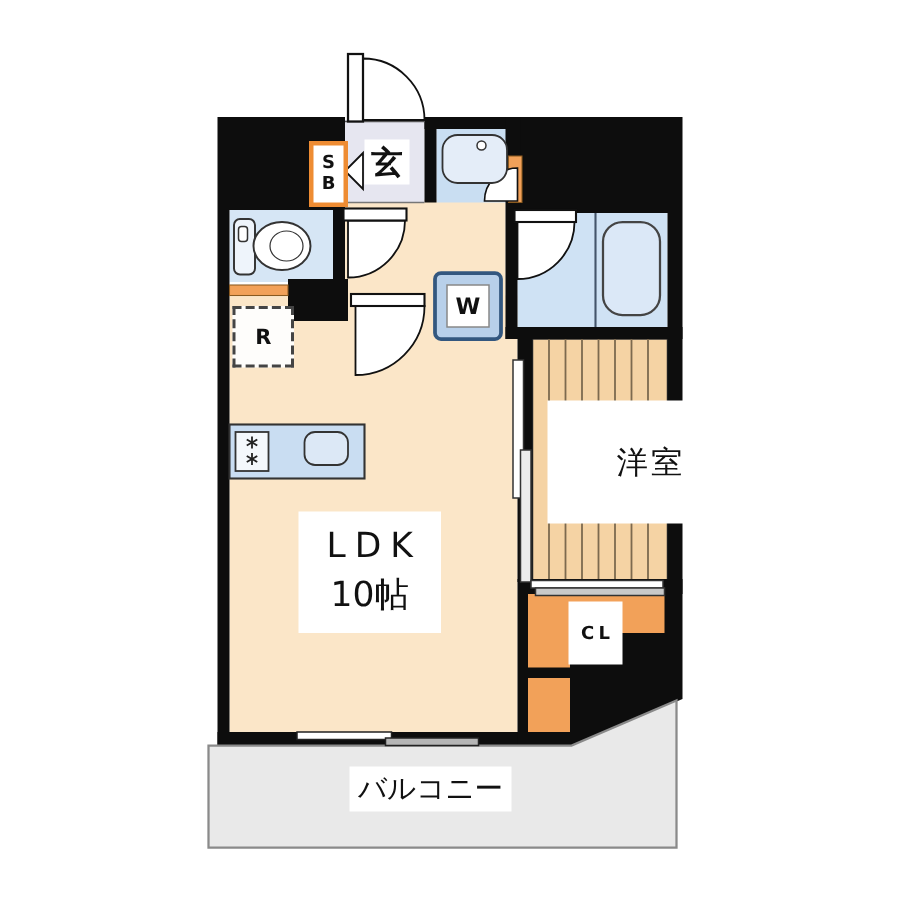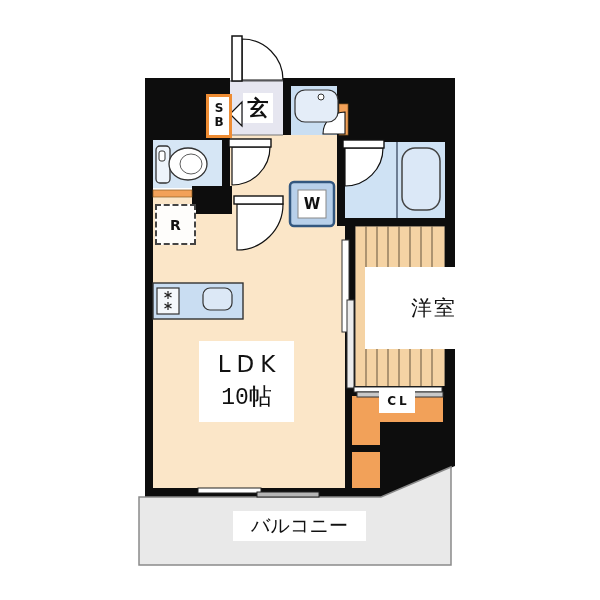--- a/index.html
+++ b/index.html
@@ -19,28 +19,28 @@
     left:206px;top:94px;width:20px;height:38px;
     border:3px solid #ee8c33;background:#fff;
     font-size:12px;font-weight:700;line-height:1.15;white-space:pre-line;
   }
   #fridge{
     left:155px;top:204px;width:37px;height:37px;
     border:2px dashed #444;background:#fefdfb;
     font-size:14px;font-weight:700;
   }
   #washer-label{left:297px;top:189px;width:30px;height:30px;font-size:15px;font-weight:700;background:transparent;}
-  #closet-label{left:379px;top:389px;width:36px;height:24px;font-size:12px;font-weight:700;letter-spacing:3px;padding-left:3px;box-sizing:border-box;}
+  #closet-label{left:379px;top:401px;width:36px;height:42px;font-size:12px;font-weight:700;letter-spacing:3px;padding-left:3px;box-sizing:border-box;}
   #ldk-box{left:199px;top:341px;width:95px;height:81px;flex-direction:column;gap:4px;}
   #ldk-box .name{font-size:23px;letter-spacing:6px;padding-left:6px;}
-  #ldk-box .size{font-size:23px;font-family:Liberation Mono, monospace;}
+  #ldk-box .size{font-size:23px;}
   #western-box{left:365px;top:267px;width:70px;height:82px;flex-direction:column;gap:6px;padding-left:34px;}
   #western-box .name{font-size:21px;letter-spacing:2px;}
   #western-box .size{font-size:21px;}
-  #balcony-label{left:233px;top:511px;width:133px;height:30px;font-size:19px;}
+  #balcony-label{left:233px;top:511px;width:108px;height:30px;font-size:19px;}
 </style>
 </head>
 <body>
 
 <div id="stage">
 
 <svg id="plan-svg" width="600" height="600" viewBox="0 0 600 600">
 
   <rect x="230" y="133" width="107" height="70" fill="#fbe6c8"></rect>
   <rect x="153" y="197" width="192" height="291" fill="#fbe6c8"></rect>

